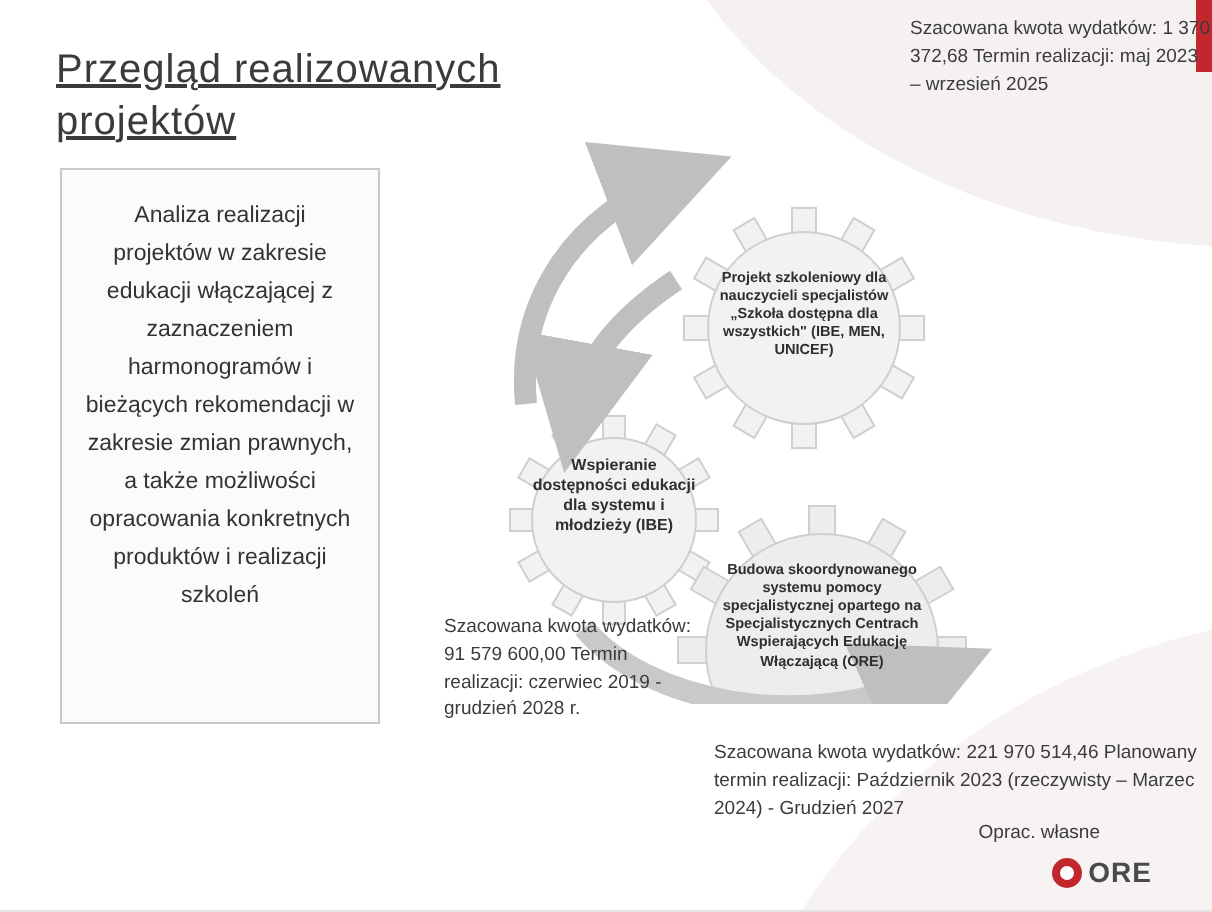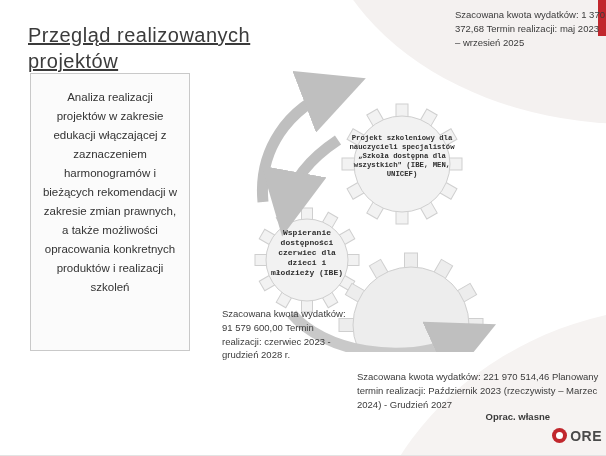--- a/index.html
+++ b/index.html
@@ -31,52 +31,51 @@
   }
 
   
   .title {
     position:absolute; left:28px; top:22px; width:300px;
     font-size:20px; line-height:1.3; color:#3b3b3b; letter-spacing:0.5px;text-decoration:underline;
   }
 
   
   .textbox {
-    position:absolute; left:30px; top:73px; width:160px; height:278px;
+    position:absolute; left:30px; top:84px; width:160px; height:278px;
     border:1px solid #c9c9c9; background:#fbfbfb;
     box-sizing:border-box; padding:14px 10px;
     text-align:center; font-size:11.5px; line-height:1.65; color:#333;
   }
 
   
   .gears { position:absolute; left:230px; top:52px; width:300px; height:300px; }
   .gears svg { position:absolute; left:0; top:0; }
 
   .gear-label {
     position:absolute; text-align:center; font-weight:bold; color:#2f2f2f;
     line-height:1.25;
-    font-family:Liberation Mono, monospace;
   }
   .gear-label.top { left:118px; top:82px; width:108px; font-size:7.3px; }
   .gear-label.mid { left:34px;  top:176px; width:86px;  font-size:8px; }
   .gear-label.right{ left:130px; top:228px; width:102px; font-size:7.3px; }
 
   
   .note { position:absolute; font-size:9.5px; line-height:1.45; color:#3b3b3b; }
   .note-top    { left:455px; top:8px;   width:150px; }
   .note-left   { left:222px; top:307px; width:130px; }
   .note-bottom { left:357px; top:370px; width:250px; }
 
   .credit {
     position:absolute; right:56px; bottom:34px;
-    font-size:9.5px; color:#3b3b3b;font-weight:bold;
+    font-size:9.5px; color:#3b3b3b;
   }
 
   
-  .logo { position:absolute; right:4px; bottom:12px; display:flex; }
+  .logo { position:absolute; right:30px; bottom:12px; display:flex; align-items:center; }
   .logo-mark {
     width:15px; height:15px; border-radius:50%;
     background:#c1272d; margin-right:3px;
     position:relative;
   }
   .logo-mark::after{
     content:""; position:absolute; left:4px; top:4px; width:7px; height:7px;
     border-radius:50%; background:#ffffff;
   }
   .logo-text { font-size:14px; font-weight:bold; color:#4a4a4a; letter-spacing:0.5px; }
@@ -164,25 +163,26 @@
           <circle cx="0" cy="0" r="58"></circle>
         </g>
       </g>
 
       <path d="M 33,150 C 28,98 58,56 105,38" fill="none" stroke="#bfbfbf" stroke-width="11" stroke-linecap="butt" marker-end="url(#arrowhead)"></path>
       <path d="M 108,88 C 78,108 62,130 58,152" fill="none" stroke="#bfbfbf" stroke-width="11" stroke-linecap="butt" marker-end="url(#arrowhead)"></path>
       <path d="M 62,262 C 92,298 170,316 236,286" fill="none" stroke="#c9c9c9" stroke-width="11" stroke-linecap="butt" marker-end="url(#arrowhead)"></path>
     </svg>
 
     <div class="gear-label top">Projekt szkoleniowy dla nauczycieli specjalistów „Szkoła dostępna dla wszystkich" (IBE, MEN, UNICEF)</div>
-    <div class="gear-label mid">Wspieranie dostępności czerwiec dla dzieci i młodzieży (IBE)</div>
+    <div class="gear-label mid">Wspieranie dostępności edukacji dla systemu i młodzieży (IBE)</div>
+    <div class="gear-label right">Budowa skoordynowanego systemu pomocy specjalistycznej opartego na Specjalistycznych Centrach Wspierających Edukację Włączającą (ORE)</div>
   </div>
 
   <div class="note note-top">Szacowana  kwota wydatków: 1 370 372,68 Termin realizacji: maj 2023 – wrzesień 2025</div>
-  <div class="note note-left">Szacowana kwota wydatków: 91 579 600,00 Termin realizacji: czerwiec 2023 - grudzień 2028 r.</div>
+  <div class="note note-left">Szacowana kwota wydatków: 91 579 600,00 Termin realizacji: czerwiec 2019 - grudzień 2028 r.</div>
   <div class="note note-bottom">Szacowana  kwota wydatków: 221 970 514,46 Planowany termin realizacji: Październik 2023 (rzeczywisty – Marzec 2024) - Grudzień 2027</div>
 
   <div class="credit">Oprac. własne</div>
 
   <div class="logo">
     <span class="logo-mark"></span>
     <span class="logo-text">ORE</span>
   </div>
 
   <div class="bottom-rule"></div>

